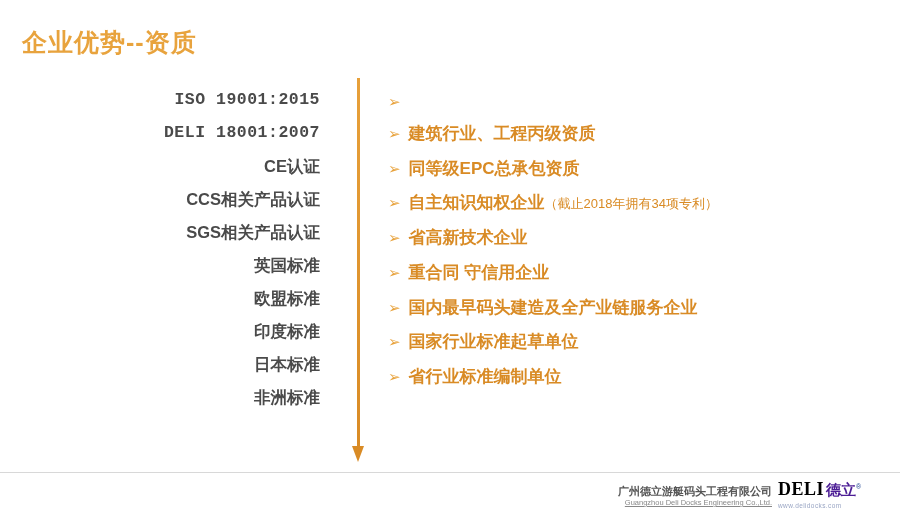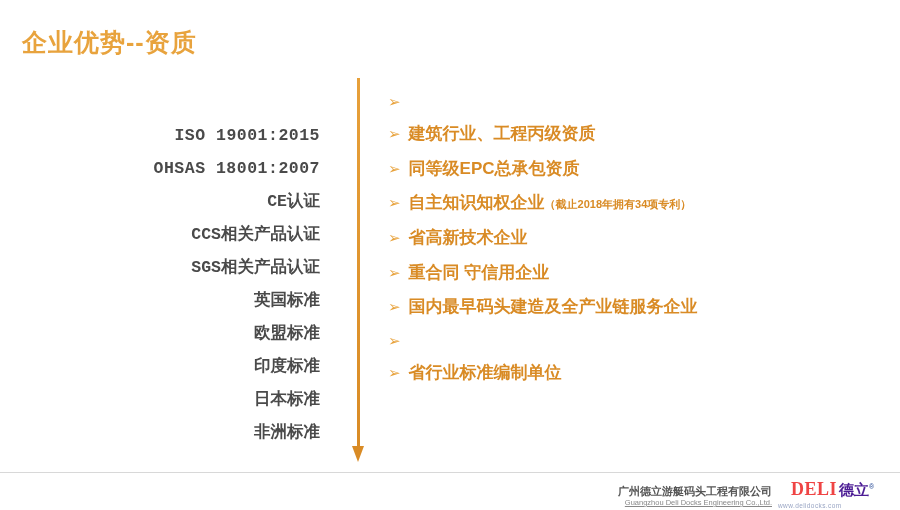--- a/index.html
+++ b/index.html
@@ -31,30 +31,29 @@
     letter-spacing: 1px;
     white-space: nowrap;
   }
   
   .left-col {
     position: absolute;
     left: 40px;
     top: 92px;
     width: 280px;
     text-align: right;
-    margin-top: 36px;
   }
   .left-item {
     font-size: 16.5px;
     font-weight: bold;
     color: #4a4a4a;
     line-height: 1.0;
     margin-bottom: 16.5px;
     white-space: nowrap;
-    font-family: Liberation Mono, monospace;
+    font-family: Liberation Sans, sans-serif;
   }
   .left-item.mono {
     font-family: "Liberation Mono", monospace;
     letter-spacing: 0.5px;
   }
   
   .divider {
     position: absolute;
     left: 352px;
     top: 78px;
@@ -98,22 +97,22 @@
     margin-right: 8px;
     line-height: 1;
   }
   .bullet-text {
     font-size: 17px;
     font-weight: bold;
     color: #d98b25;
     line-height: 1.1;
   }
   .bullet-note {
-    font-size: 11px;
-    font-weight: bold;
+    font-size: 13px;
+    font-weight: normal;
     color: #d98b25;
   }
   
   .footer-line {
     position: absolute;
     left: 0;
     top: 472px;
     width: 900px;
     height: 1px;
     background: #d8d8d8;
@@ -141,24 +140,23 @@
     position: absolute;
     right: 14px;
     top: 480px;
     width: 108px;
     height: 26px;
   }
   .logo-main {
     font-family: "Liberation Serif", serif;
     font-size: 18px;
     font-weight: bold;
-    color: #ef4444;
+    color: #000000;
     letter-spacing: 0.5px;
     line-height: 1;
-    margin-left: 13px;
   }
   .logo-cn {
     font-size: 15px;
     font-weight: bold;
     color: #4c1d95;
     margin-left: 2px;
   }
   .logo-reg {
     font-size: 7px;
     color: #1a3f8f;
@@ -173,21 +171,21 @@
 </style>
 </head>
 <body>
 
 <div class="slide">
 
   <div class="title">企业优势--资质</div>
 
   <div class="left-col">
     <div class="left-item mono">ISO 19001:2015</div>
-    <div class="left-item mono">OHSAS 18001:2007</div>
+    <div class="left-item mono">DELI 18001:2007</div>
     <div class="left-item">CE认证</div>
     <div class="left-item">CCS相关产品认证</div>
     <div class="left-item">SGS相关产品认证</div>
     <div class="left-item">英国标准</div>
     <div class="left-item">欧盟标准</div>
     <div class="left-item">印度标准</div>
     <div class="left-item">日本标准</div>
     <div class="left-item">非洲标准</div>
   </div>
 
@@ -226,20 +224,21 @@
       <span class="bullet-text">重合同 守信用企业</span>
       <span class="bullet-note"></span>
     </div>
     <div class="bullet-row">
       <span class="bullet-mark">➢</span>
       <span class="bullet-text">国内最早码头建造及全产业链服务企业</span>
       <span class="bullet-note"></span>
     </div>
     <div class="bullet-row">
       <span class="bullet-mark">➢</span>
+      <span class="bullet-text">国家行业标准起草单位</span>
       <span class="bullet-note"></span>
     </div>
     <div class="bullet-row">
       <span class="bullet-mark">➢</span>
       <span class="bullet-text">省行业标准编制单位</span>
       <span class="bullet-note"></span>
     </div>
   </div>
 
   <div class="footer-line"></div>

